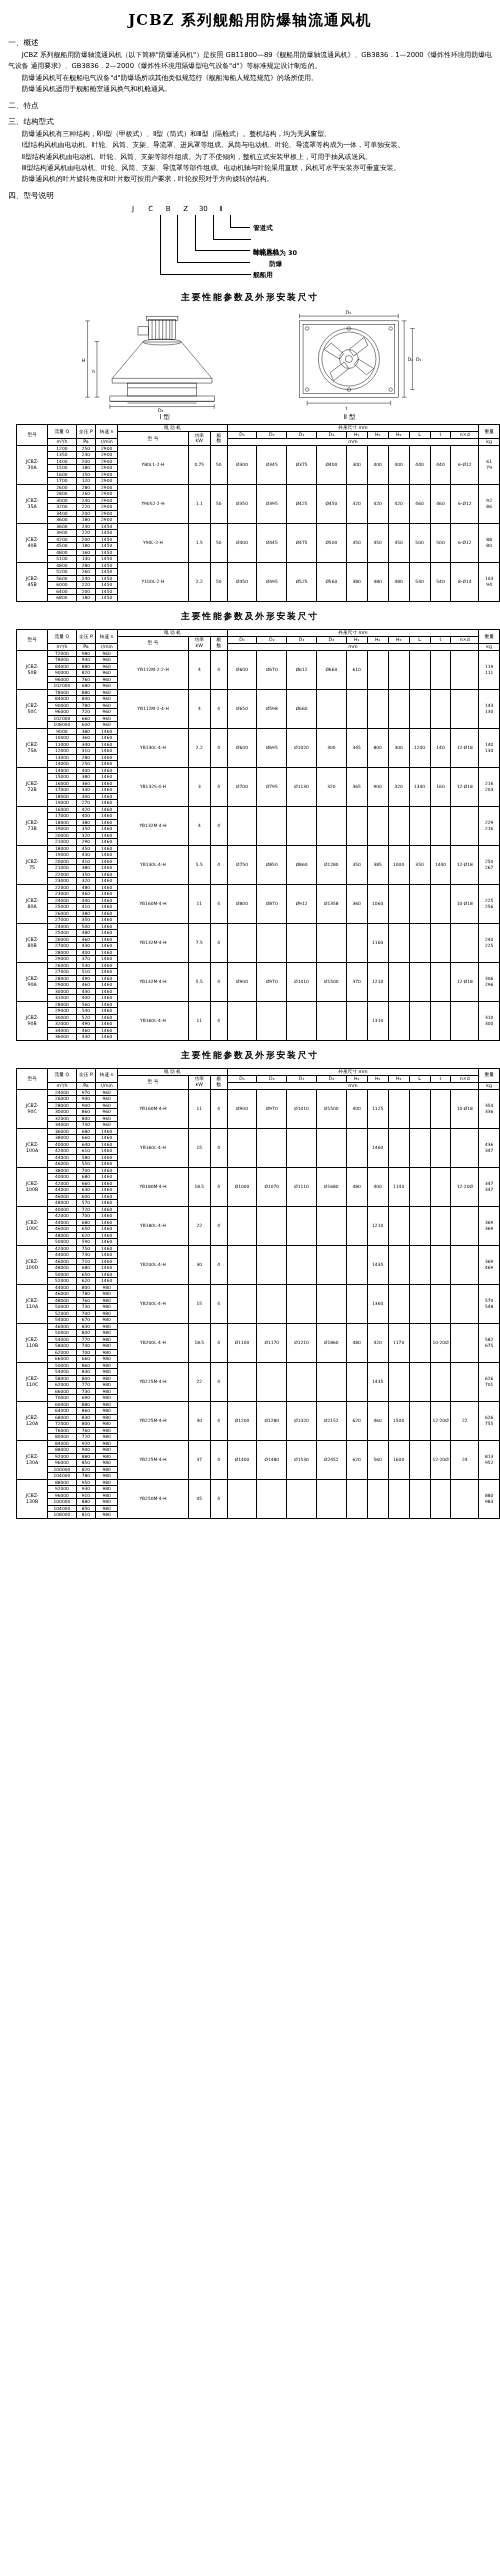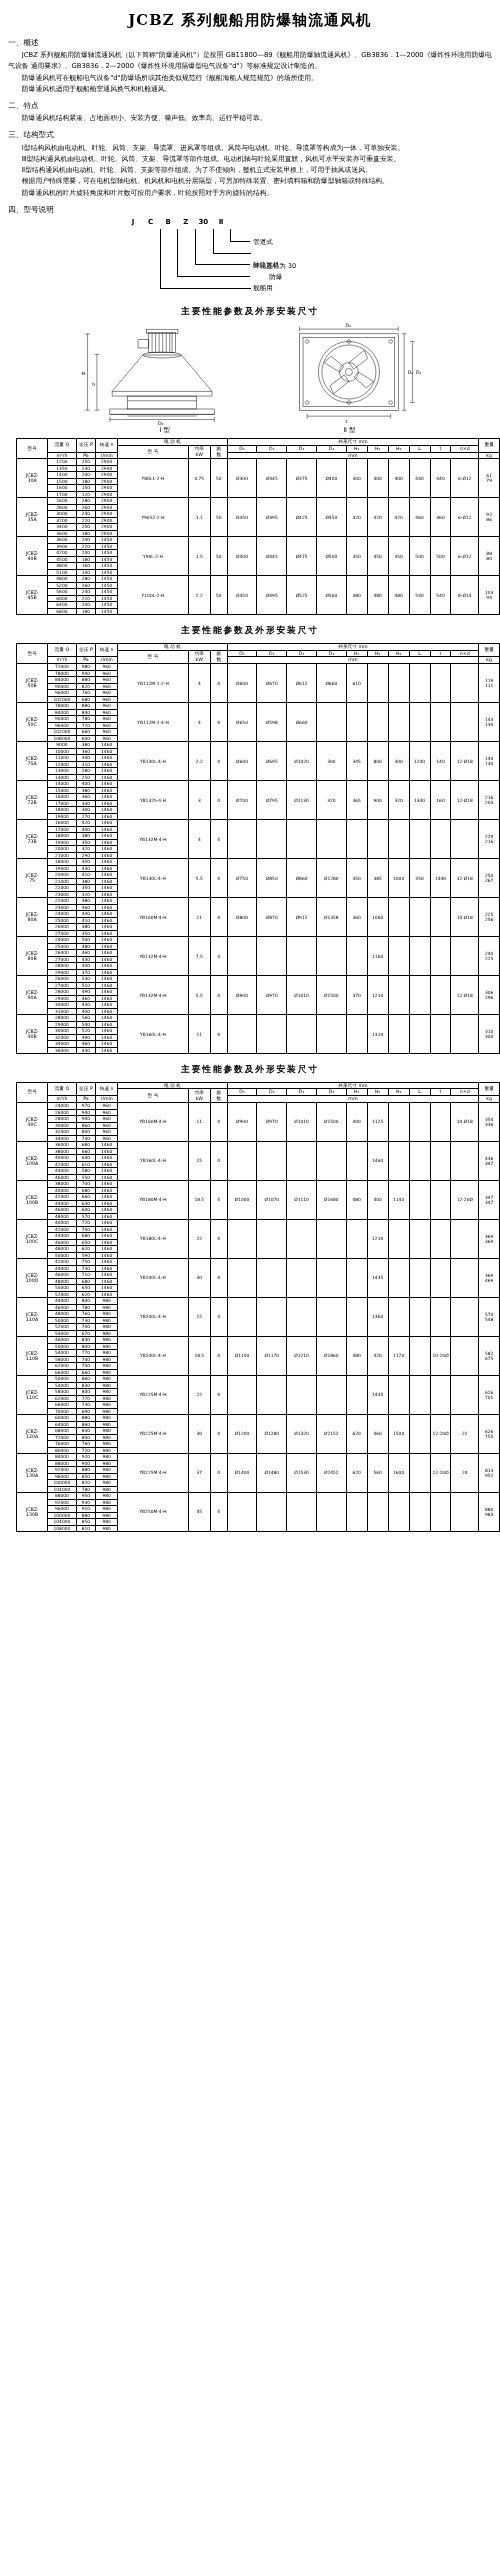--- a/index.html
+++ b/index.html
@@ -49,32 +49,32 @@
   .model-diagram {
     position: relative;
     height: 78px;
     margin: 3.5px 0 5.9px 0;
   }
   .model-letters {
     position: absolute;
     left: 116px; top: 0;
     font-size: 7px;
     letter-spacing: 0;
-    font-weight: bold;
   }
   .model-letters span { display: inline-block; width: 17.6px; text-align: center; }
   .leaderline {
     position: absolute;
     border-left: 0.6px solid #000;
     border-bottom: 0.6px solid #000;
   }
   .model-label {
     position: absolute;
     font-size: 6.5px;
     white-space: nowrap;
+    font-weight: bold;
   }
 
   
   .drawings {
     display: flex;
     justify-content: center;
     gap: 23.5px;
     align-items: flex-end;
     margin: 3.5px 0 1.2px 0;
   }
@@ -123,30 +123,27 @@
   <h1 class="doc-title">JCBZ 系列舰船用防爆轴流通风机</h1>
 
   <div class="sec-head">一、概述</div>
   <div class="para-block">
     <p class="para">JCBZ 系列舰船用防爆轴流通风机（以下简称"防爆通风机"）是按照 GB11800—89《舰船用防爆轴流通风机》、GB3836．1—2000《爆炸性环境用防爆电气设备 通用要求》、GB3836．2—2000《爆炸性环境用隔爆型电气设备"d"》等标准规定设计制造的。</p>
     <p class="para">防爆通风机可在舰船电气设备"d"防爆场所或其他类似规范行《舰船海船人规范规范》的场所使用。</p>
     <p class="para">防爆通风机适用于舰船舱室通风换气和机舱通风。</p>
   </div>
 
   <div class="sec-head">二、特点</div>
-  <div class="para-block">
-    <p class="para">防爆通风机结构紧凑、占地面积小、安装方便、噪声低、效率高、运行平稳可靠。</p>
-  </div>
 
   <div class="sec-head">三、结构型式</div>
   <div class="para-block">
+    <p class="para">防爆通风机有三种结构，即Ⅰ型（甲板式）、Ⅱ型（筒式）和Ⅲ型（隔舱式）。整机结构，均为无风窗型。</p>
     <p class="para">Ⅰ型结构风机由电动机、叶轮、风筒、支架、导流罩、进风罩等组成。风筒与电动机、叶轮、导流罩等构成为一体，可单独安装。</p>
+    <p class="para">Ⅱ型结构通风机由电动机、叶轮、风筒、支架等部件组成。为了不使倾向，整机立式安装甲板上，可用于抽风或送风。</p>
     <p class="para">Ⅲ型结构通风机由电动机、叶轮、风筒、支架、导流罩等部件组成。电动机轴与叶轮采用直联，风机可水平安装亦可垂直安装。</p>
-    <p class="para">Ⅱ型结构通风机由电动机、叶轮、风筒、支架等部件组成。为了不使倾向，整机立式安装甲板上，可用于抽风或送风。</p>
-    <p class="para">根据用户特殊需要，可在电机型轴电机、机风机和电机分层隔型，可另加特殊装置、密封填料箱和防爆型轴箱或特殊结构。</p>
     <p class="para">防爆通风机的叶片旋转角度和叶片数可按用户要求，叶轮按照对于方向旋转的结构。</p>
   </div>
 
   <div class="sec-head">四、型号说明</div>
 
   <div class="model-diagram">
     <div class="model-letters">
       <span>J</span><span>C</span><span>B</span><span>Z</span><span>30</span><span>Ⅱ</span>
     </div>
 

